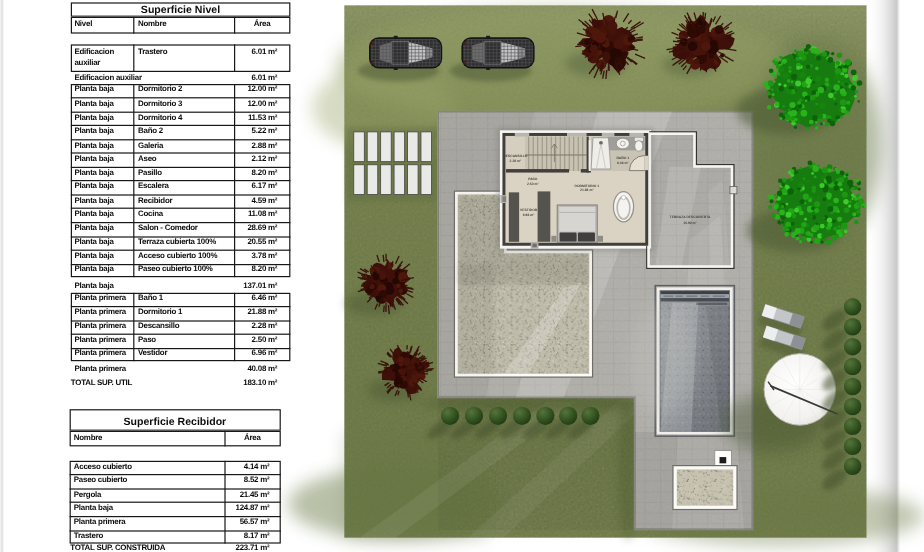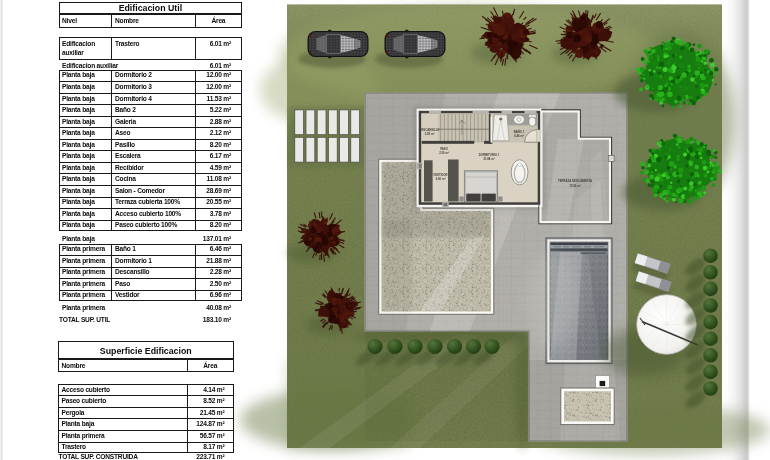--- a/index.html
+++ b/index.html
@@ -9,21 +9,21 @@
 .tt{position:absolute;font-size:8.8px;font-weight:bold;color:#0b0b0b;white-space:nowrap;}
 .bx{position:absolute;border:1px solid #181818;background:#fff;}
 .vl{position:absolute;width:1px;background:#181818;}
 .hl{position:absolute;height:1px;background:#181818;}
 .pl{font-family:"Liberation Sans",sans-serif;font-size:2.8px;font-weight:bold;fill:#45423a;}
 </style></head>
 <body>
 
 <div style="position:absolute;left:58.5px;top:0;width:183.8px;height:460px;">
 <div class="bx" style="left:0;top:1.5px;width:181.8px;height:10.8px;"></div>
-<div class="tt" style="left:0.0px;top:3.3px;width:183.8px;text-align:center;">Edificacion Util</div>
+<div class="tt" style="left:0.0px;top:3.3px;width:183.8px;text-align:center;">Superficie Nivel</div>
 <div class="bx" style="left:0;top:14.3px;width:181.8px;height:11.5px;"></div>
 <div class="t" style="left:3.5px;top:17.1px;">Nivel</div>
 <div class="t" style="left:56.5px;top:17.1px;">Nombre</div>
 <div class="t" style="left:136.0px;top:17.1px;width:47.80000000000001px;text-align:center;">Área</div>
 <div class="vl" style="left:52px;top:14.3px;height:13.5px;"></div>
 <div class="vl" style="left:136px;top:14.3px;height:13.5px;"></div>
 <div class="bx" style="left:0;top:37.0px;width:181.8px;height:21.3px;"></div>
 <div class="vl" style="left:52px;top:37.0px;height:23.3px;"></div>
 <div class="vl" style="left:136px;top:37.0px;height:23.3px;"></div>
 <div class="t" style="left:3.5px;top:39.6px;">Edificacion</div>
@@ -115,21 +115,21 @@
 <div class="t" style="left:56.5px;top:291.4px;">Vestidor</div>
 <div class="t tr" style="right:11.3px;top:291.4px;">6.96 m²</div>
 <div class="t" style="left:3.5px;top:304.4px;">Planta primera</div>
 <div class="t tr" style="right:11.3px;top:304.4px;">40.08 m²</div>
 <div class="t" style="left:0.5px;top:315.5px;">TOTAL SUP. UTIL</div>
 <div class="t tr" style="right:11.3px;top:315.5px;">183.10 m²</div>
 </div>
 
 <div style="position:absolute;left:58.0px;top:0;width:175.5px;height:460px;">
 <div class="bx" style="left:0;top:341.3px;width:173.5px;height:15.8px;"></div>
-<div class="tt" style="left:0.0px;top:345.9px;width:175.5px;text-align:center;">Superficie Edificacion</div>
+<div class="tt" style="left:0.0px;top:345.9px;width:175.5px;text-align:center;">Superficie Recibidor</div>
 <div class="bx" style="left:0;top:359.1px;width:173.5px;height:11.3px;"></div>
 <div class="t" style="left:3.5px;top:361.9px;">Nombre</div>
 <div class="t" style="left:129.0px;top:361.9px;width:46.5px;text-align:center;">Área</div>
 <div class="vl" style="left:129px;top:359.1px;height:13.3px;"></div>
 <div class="bx" style="left:0;top:383.7px;width:173.5px;height:67.5px;"></div>
 <div class="vl" style="left:129px;top:383.7px;height:69.5px;"></div>
 <div class="t" style="left:3.5px;top:385.5px;">Acceso cubierto</div>
 <div class="t tr" style="right:9.0px;top:385.5px;">4.14 m²</div>
 <div class="hl" style="left:0;top:395.28px;width:175.5px;"></div>
 <div class="t" style="left:3.5px;top:397.1px;">Paseo cubierto</div>

